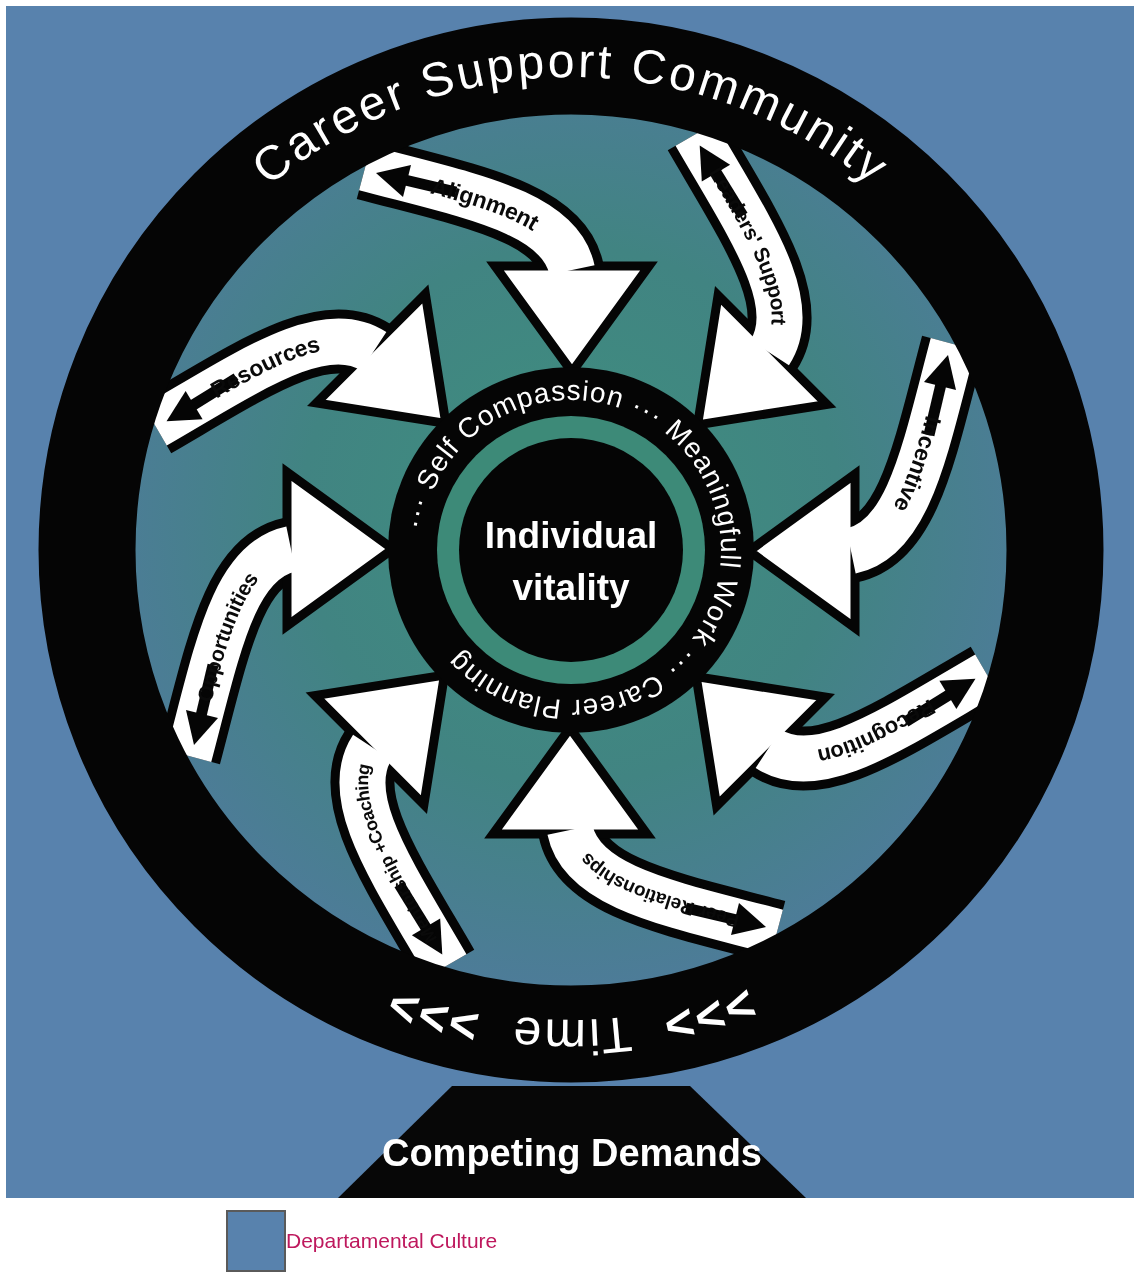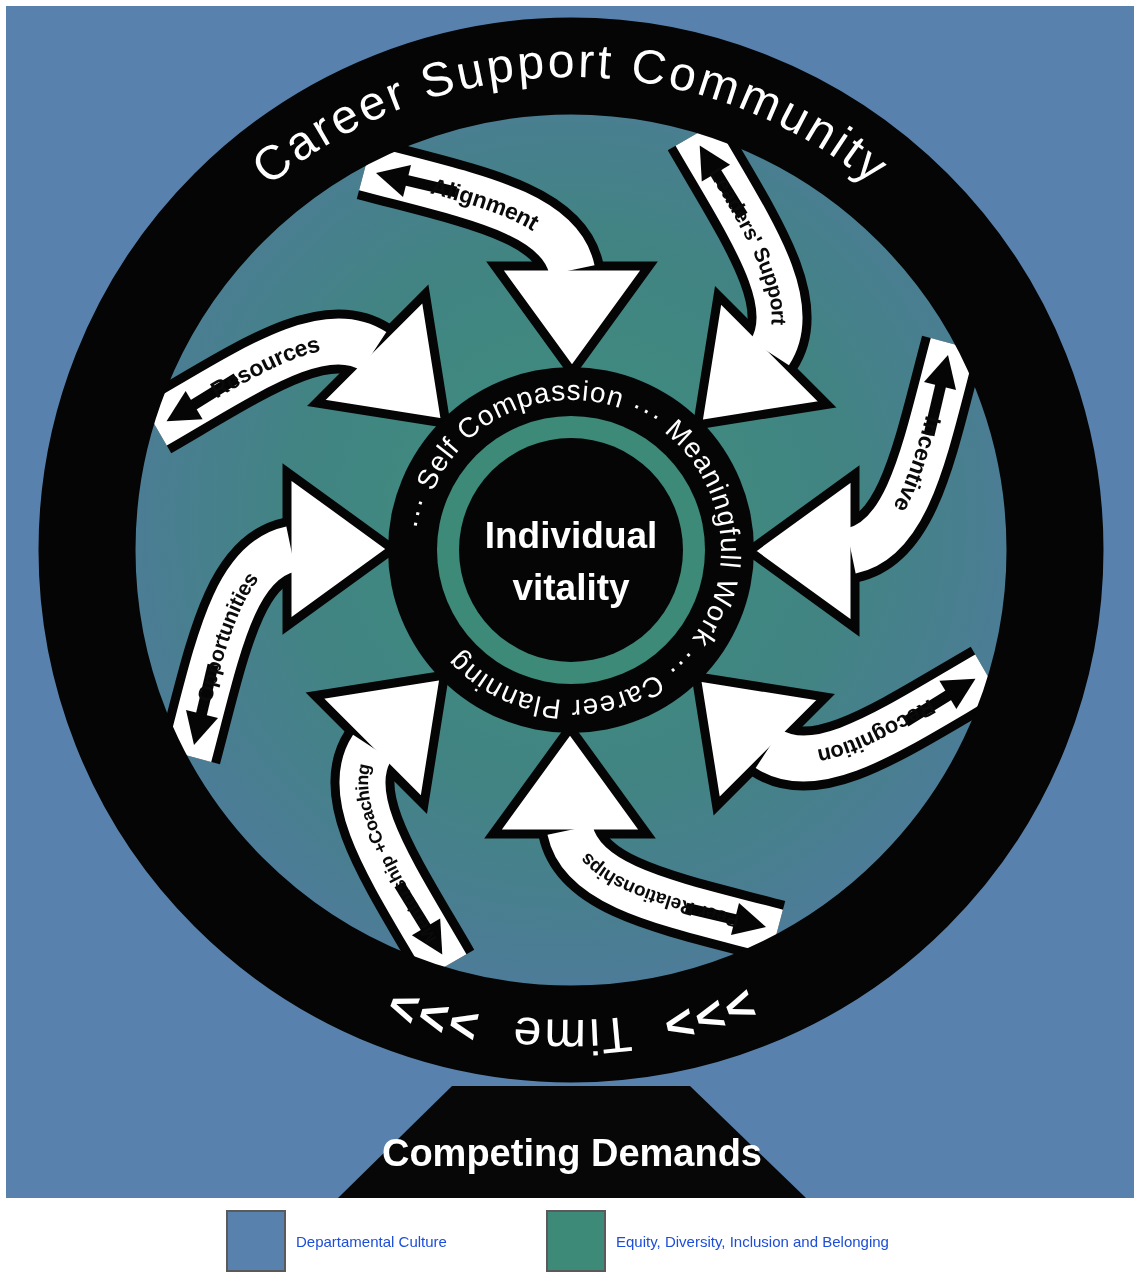--- a/index.html
+++ b/index.html
@@ -22,21 +22,21 @@
   .legend{
     position:absolute;left:0;top:1198px;width:1140px;height:85px;
     background:#ffffff;
   }
   .legend-item{position:absolute;display:flex;align-items:center;}
   .legend-swatch{
     display:inline-block;width:60px;height:62px;
     border:2px solid #5a5a5a;box-sizing:border-box;
   }
   .legend-label{
-    margin-left:10px;font-size:15px;color:#1d4ed8;white-space:nowrap;
+    font-size:21px;color:#be185d;white-space:nowrap;
   }
 </style>
 </head>
 <body>
 
 <div class="page">
 
   <svg class="diagram-svg" width="1140" height="1198" viewBox="0 0 1140 1198">
     <defs>
       <radialGradient id="discGrad" cx="50%" cy="46%" r="56%">
@@ -143,19 +143,15 @@
     </g>
 
     <text class="base-label" x="572" y="1166">Competing Demands</text>
   </svg>
 
   <div class="legend">
     <div class="legend-item" style="left:226px;top:12px;">
       <span class="legend-swatch" style="background-color: rgb(88, 130, 173);"></span>
       <span class="legend-label">Departamental Culture</span>
     </div>
-    <div class="legend-item" style="left:546px;top:12px;">
-      <span class="legend-swatch" style="background-color: rgb(61, 138, 120);"></span>
-      <span class="legend-label">Equity, Diversity, Inclusion and Belonging</span>
-    </div>
   </div>
 
 </div>
 
 </body></html>

